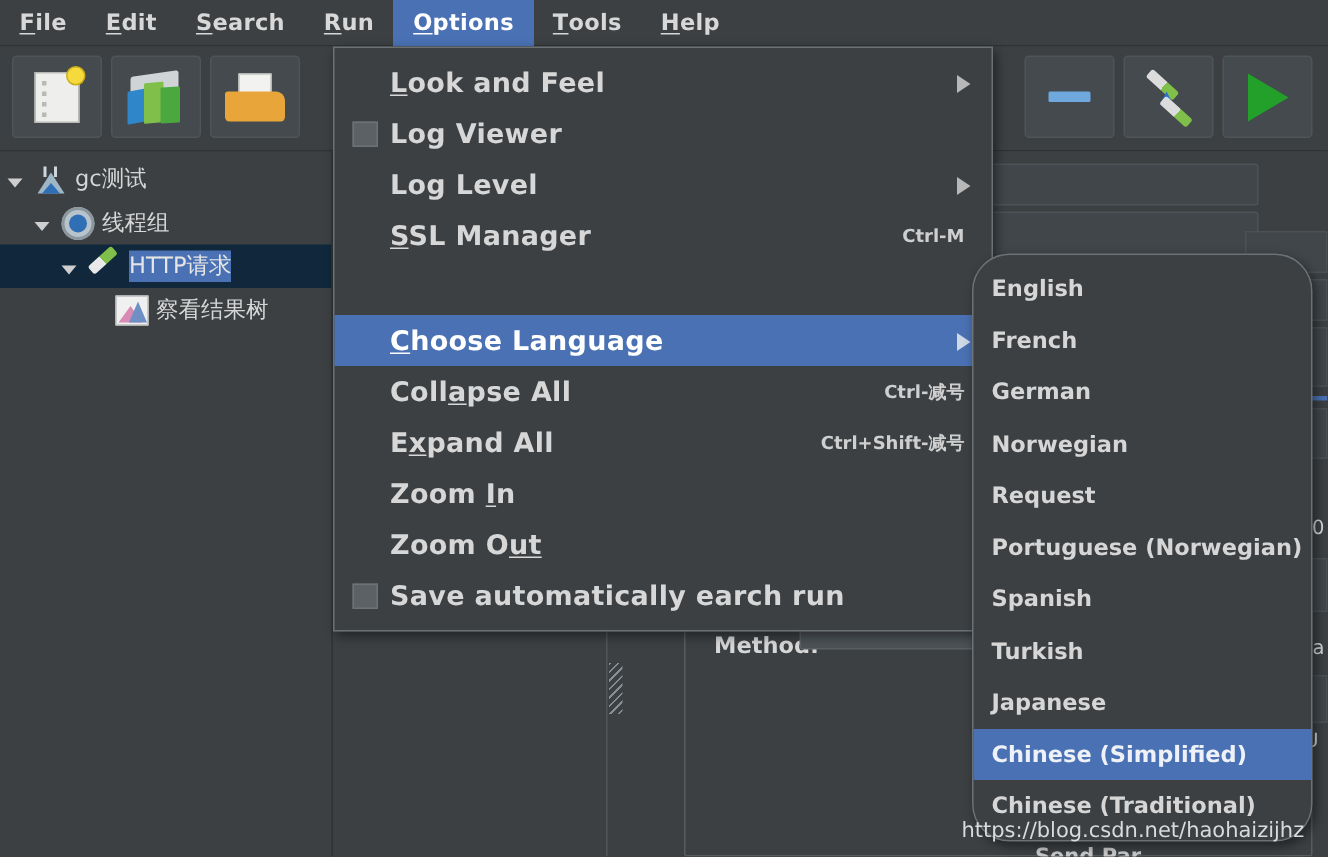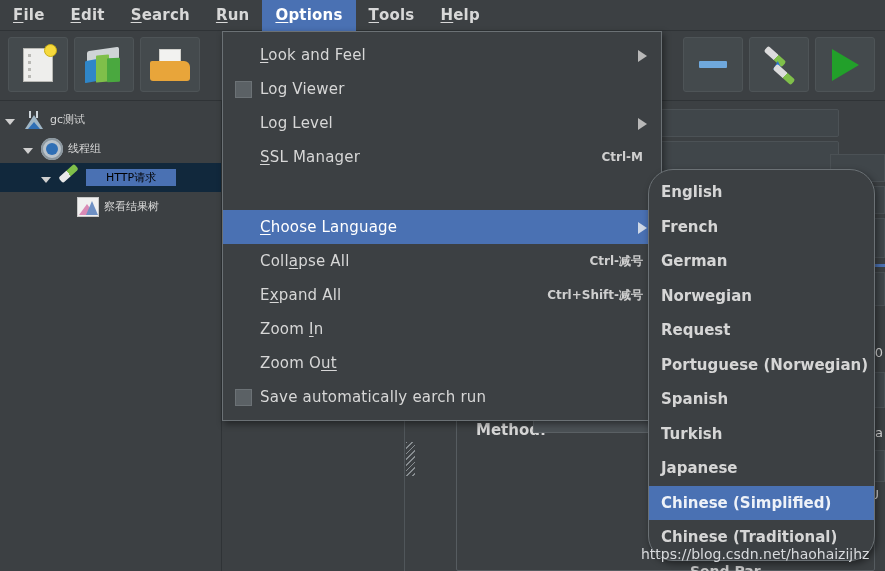--- a/index.html
+++ b/index.html
@@ -65,23 +65,23 @@
     position:absolute;left:0;top:101px;width:222px;bottom:0;
     background:#3c4043;border-right:1px solid #2f3336;box-sizing:border-box;
     padding-top:4px;overflow:hidden;
   }
   .tnode{height:29px;display:flex;align-items:center;white-space:nowrap;position:relative;}
   .tnode .twist{width:14px;height:14px;margin-right:3px;flex:none;position:relative;}
   .tnode .twist:before{content:"";position:absolute;left:1px;top:4px;
     border-left:6px solid #cfcfcf;border-top:5px solid transparent;border-bottom:5px solid transparent;
     transform:rotate(90deg);transform-origin:50% 50%;}
   .tnode .twist.none:before{display:none;}
-  .tnode .lbl{color:#d6d6d6;font-size:11px;}
+  .tnode .lbl{color:#d6d6d6;font-size:15px;}
   .tnode.sel{background:#11283c;}
-  .tnode.sel .lbl{background:#4a71b3;color:#000000;padding:1px 20px;}
+  .tnode.sel .lbl{background:#4a71b3;color:#e5e5e5;padding:1px 0;}
   .ti{width:22px;height:22px;margin-right:5px;flex:none;position:relative;}
   .ti-flask .body{position:absolute;left:6px;top:2px;width:9px;height:7px;border-left:2px solid #cfd6db;border-right:2px solid #cfd6db;box-sizing:border-box;}
   .ti-flask .cone{position:absolute;left:2px;bottom:2px;width:0;height:0;border-left:9px solid transparent;border-right:9px solid transparent;border-bottom:14px solid #9fb6c6;}
   .ti-flask .liq{position:absolute;left:5px;bottom:2px;width:0;height:0;border-left:6px solid transparent;border-right:6px solid transparent;border-bottom:7px solid #2f6fb5;}
   .ti-gear{width:22px;height:22px;border-radius:50%;background:#b9c3cb;position:relative;box-shadow:0 0 0 2px #8b979f inset;}
   .ti-gear:after{content:"";position:absolute;left:5px;top:5px;width:12px;height:12px;border-radius:50%;background:#2f6fb5;}
   .ti-pen{width:22px;height:22px;position:relative;}
   .ti-pen .pn{position:absolute;left:-1px;top:3px;width:21px;height:7px;border-radius:2px;
     background:linear-gradient(90deg,#e9e9e9 0 50%,#7fbf4a 50% 100%);transform:rotate(-42deg);}
   .ti-chart{width:22px;height:20px;position:relative;background:#f0f0f0;border:1px solid #c9c9c9;box-sizing:border-box;}
@@ -111,21 +111,21 @@
   
   .menu{
     position:absolute;background:#3c4043;border:1px solid #6b7175;
     box-shadow:2px 3px 7px rgba(0,0,0,.45);box-sizing:border-box;z-index:40;
   }
   .menu-main{left:222px;top:31px;width:440px;padding:6px 0;}
   .menu-sub{left:648px;top:169px;width:227px;padding:5px 0;border-radius:25px;}
   .mi{height:34px;display:flex;align-items:center;position:relative;padding:0 10px 0 12px;white-space:nowrap;}
   .mi .box{width:17px;height:17px;background:#5b6165;border:1px solid #6c7276;box-sizing:border-box;margin-right:8px;flex:none;}
   .mi .spacer{width:25px;flex:none;}
-  .mi .mtext{color:#d7d7d7;font-size:15px;font-weight:normal;letter-spacing:.2px;}
+  .mi .mtext{color:#d7d7d7;font-size:18px;font-weight:bold;letter-spacing:.2px;}
   .mi .acc{margin-left:auto;color:#cfcfcf;font-size:12px;font-weight:bold;padding-right:8px;}
   .mi .arrow{position:absolute;right:14px;top:12px;width:0;height:0;
     border-left:9px solid #b8b8b8;border-top:6px solid transparent;border-bottom:6px solid transparent;}
   .mi.hl{background:#4a71b3;margin-top:36px;}
   .mi.hl .mtext{color:#ffffff;}
   .mi.hl .arrow{border-left-color:#cfd8e6;}
   .mi-sub{height:34.5px;display:flex;align-items:center;padding:0 0 0 12px;white-space:nowrap;}
   .mi-sub .mtext{color:#d6d6d6;font-size:15px;font-weight:bold;}
   .mi-sub.hl{background:#4a71b3;text-align:center;}
   .mi-sub.hl .mtext{color:#eef2f8;}

